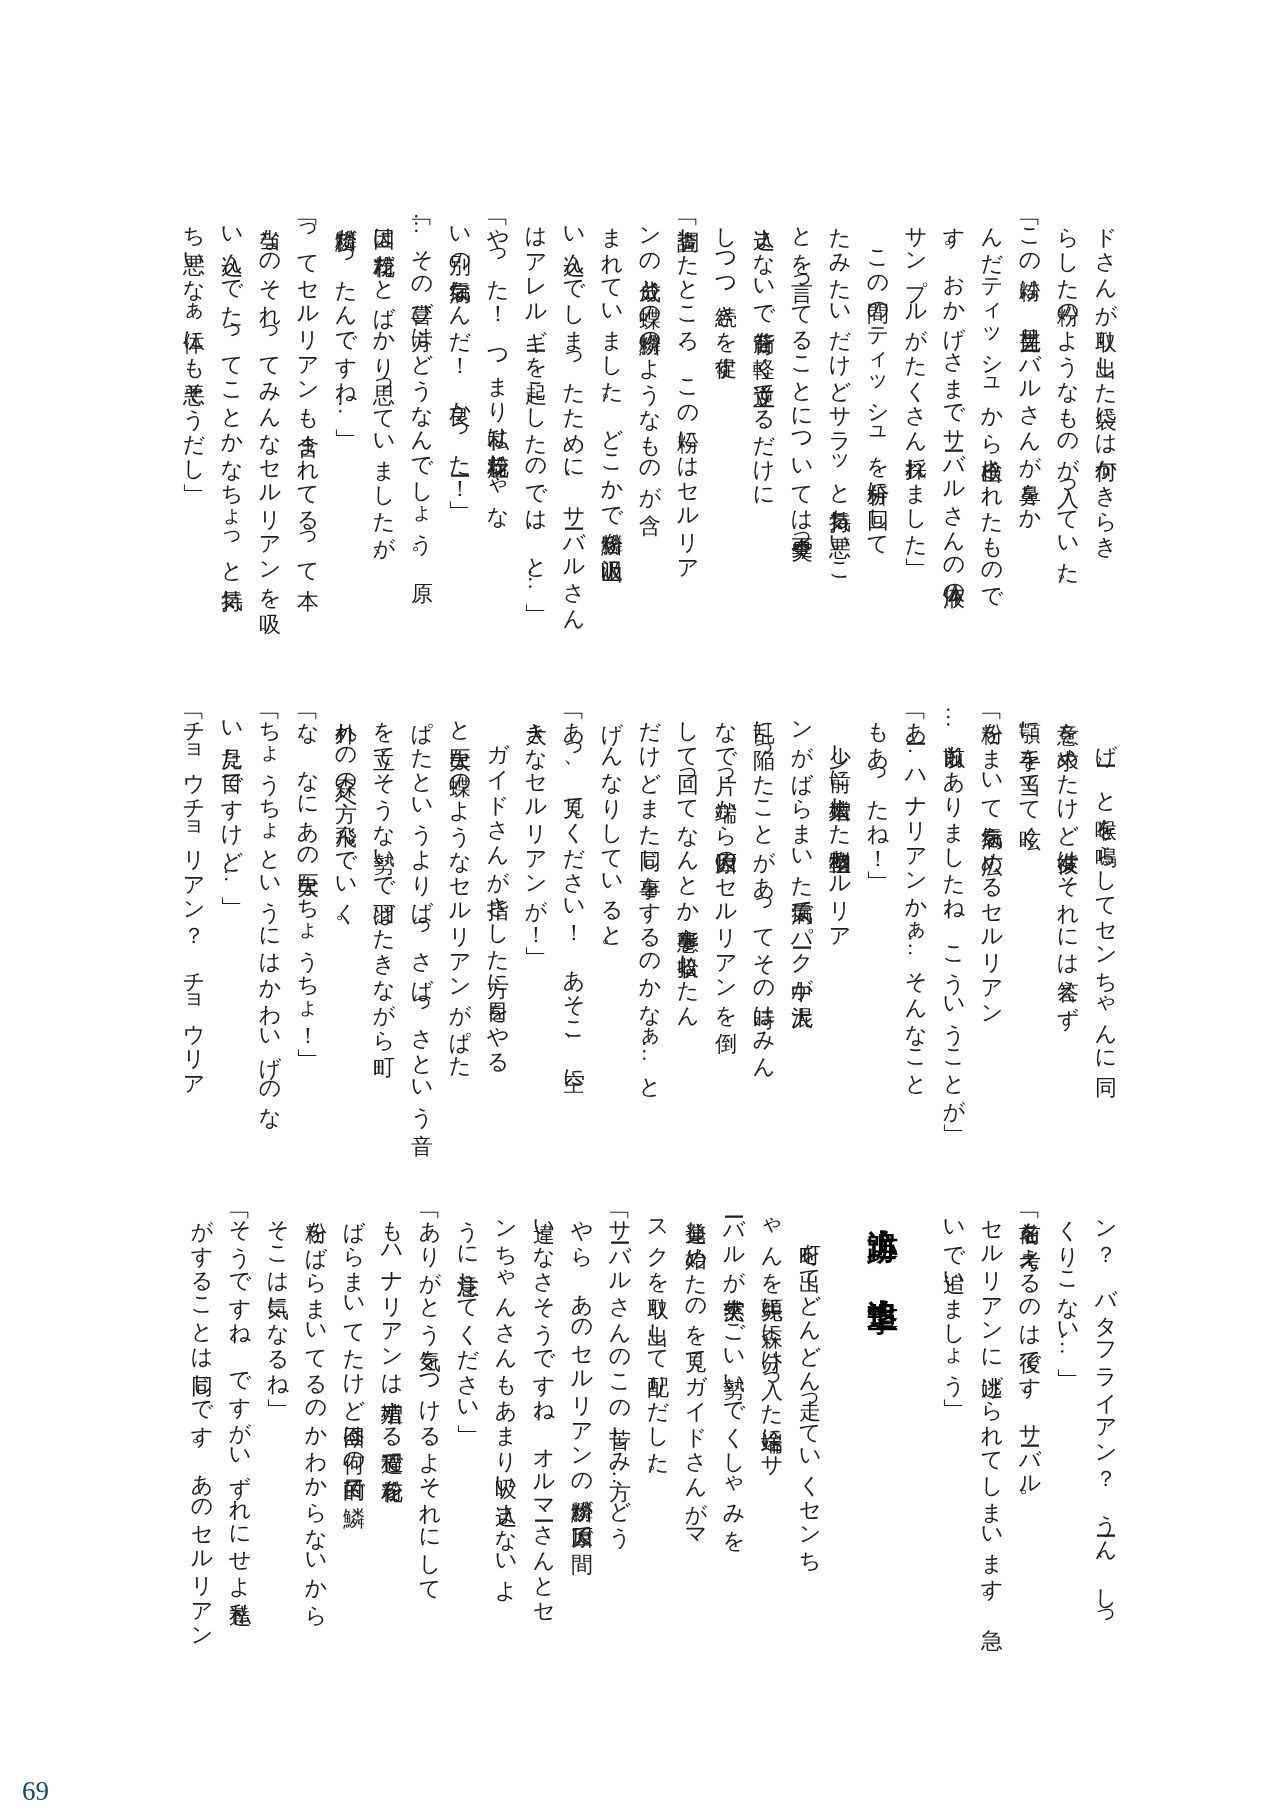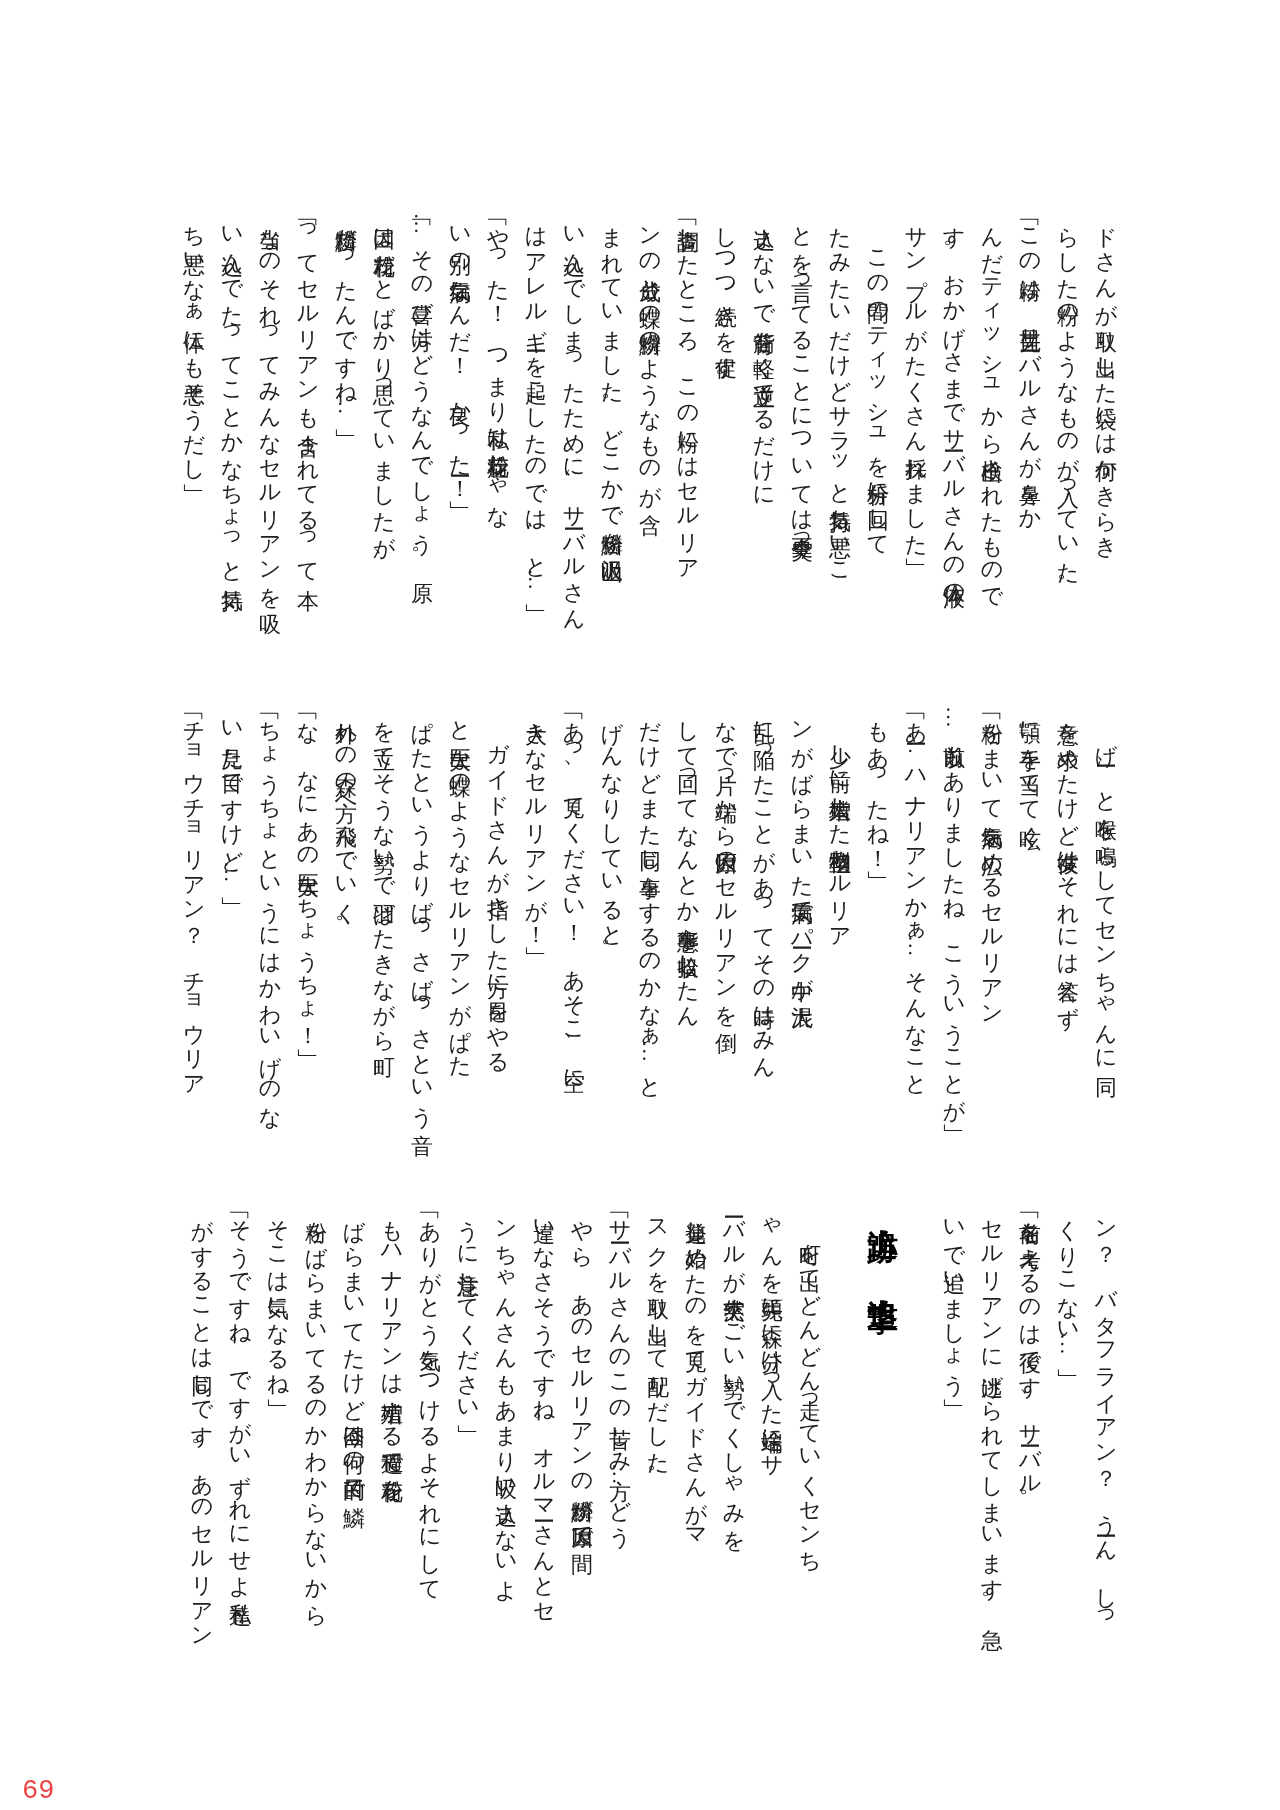--- a/index.html
+++ b/index.html
@@ -49,23 +49,23 @@
     font-size: 31px;
     letter-spacing: 2px;
     line-height: 76px;
     color: #000000;
     white-space: nowrap;
   }
   .page-number {
     position: absolute;
     left: 22px;
     top: 1776px;
-    font-family: Liberation Mono, monospace;
+    font-family: Liberation Serif, serif;
     font-size: 27px;
-    color: #ef4444;
+    color: #0c4a6e;
   }
 </style>
 </head>
 <body>
 
 <div class="page">
 
   <div class="text-band band-1">
       <p class="tcol">ドさんが取り出した袋には何かきらき</p>
       <p class="tcol">らした粉のようなものが入っていた。</p>

